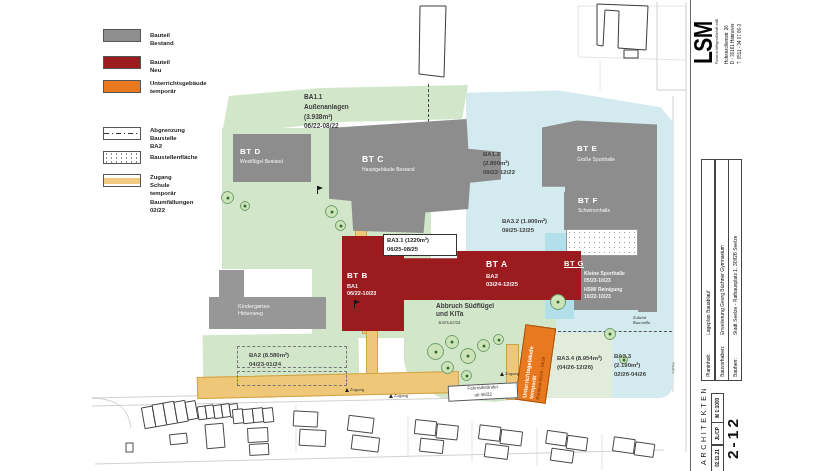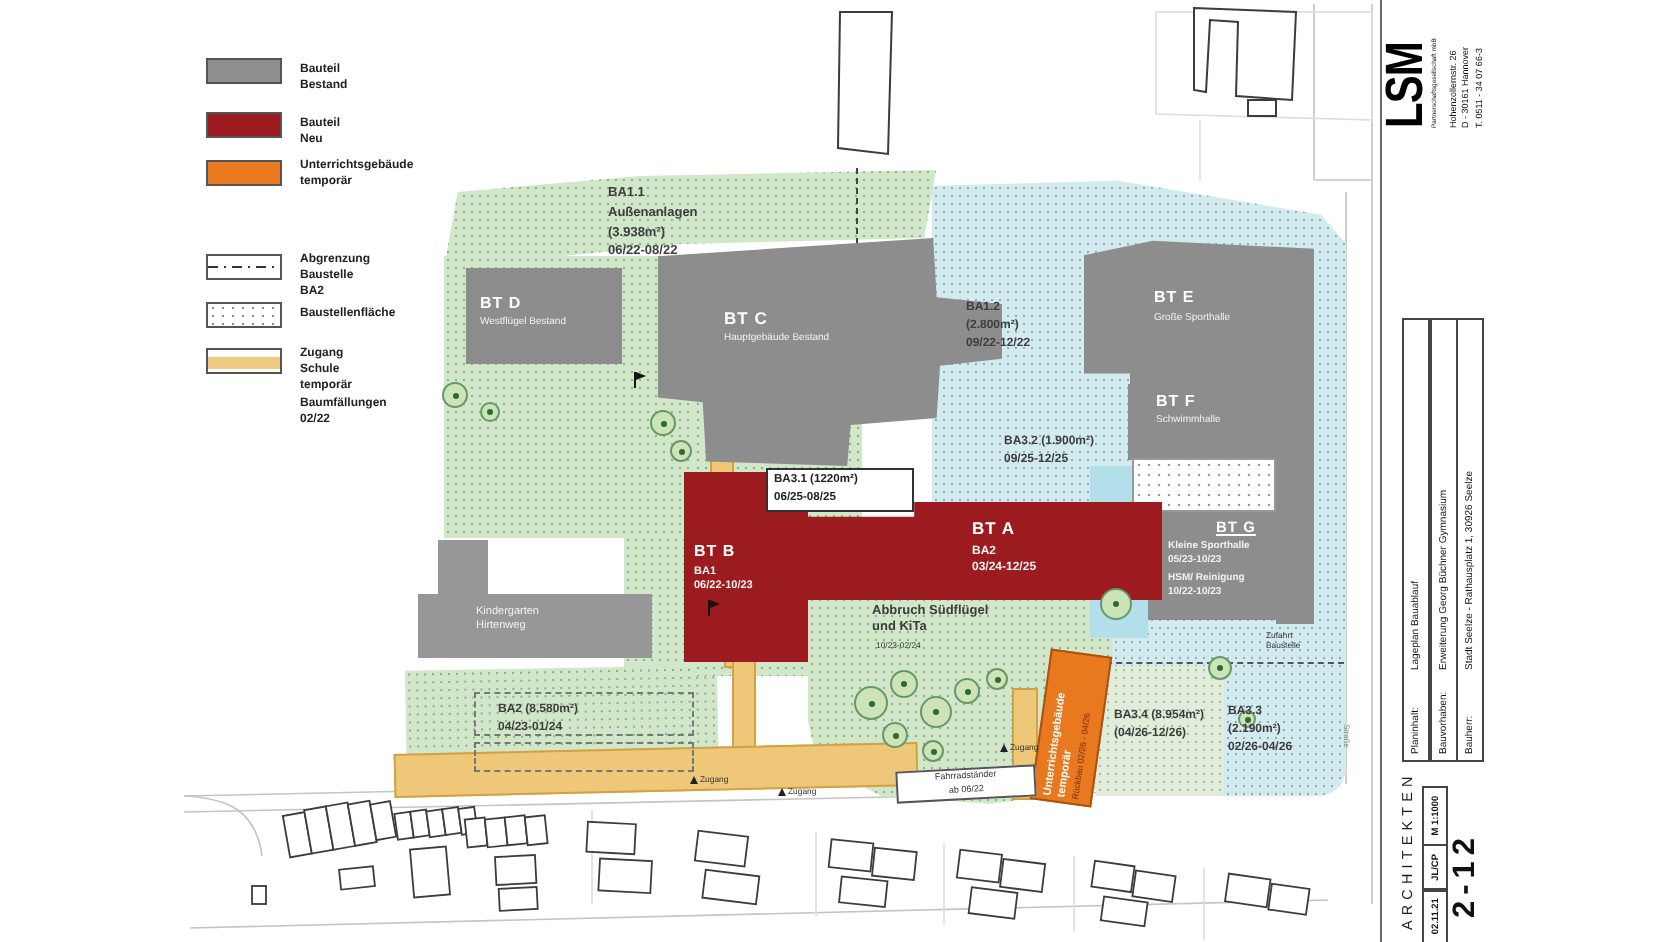--- a/index.html
+++ b/index.html
@@ -191,21 +191,21 @@
   <div class="flag" style="left:354px;top:300px;"></div>
 
   <div class="abs bt-title" style="left:240px;top:148px;">BT D</div>
   <div class="abs bt-sub" style="left:240px;top:158px;">Westflügel Bestand</div>
   <div class="abs bt-title" style="left:362px;top:155px;font-size:8.5px;">BT C</div>
   <div class="abs bt-sub" style="left:362px;top:166px;">Hauptgebäude Bestand</div>
   <div class="abs bt-title" style="left:577px;top:145px;">BT E</div>
   <div class="abs bt-sub" style="left:577px;top:156px;">Große Sporthalle</div>
   <div class="abs bt-title" style="left:578px;top:197px;">BT F</div>
   <div class="abs bt-sub" style="left:578px;top:207px;">Schwimmhalle</div>
-  <div class="abs bt-title" style="left:608px;top:260px;font-size:7.5px;text-decoration:underline;">BT G</div>
+  <div class="abs bt-title" style="left:564px;top:260px;font-size:7.5px;text-decoration:underline;">BT G</div>
   <div class="abs bt-sub pre" style="left:584px;top:270px;font-weight:600;">Kleine Sporthalle
 05/23-10/23</div>
   <div class="abs bt-sub pre" style="left:584px;top:286px;font-weight:600;">HSM/ Reinigung
 10/22-10/23</div>
   <div class="abs bt-title" style="left:486px;top:260px;font-size:8.5px;">BT A</div>
   <div class="abs bt-sub pre" style="left:486px;top:272px;font-size:6px;font-weight:700;">BA2
 03/24-12/25</div>
   <div class="abs bt-title" style="left:347px;top:272px;">BT B</div>
   <div class="abs bt-sub pre" style="left:347px;top:283px;font-size:5.5px;font-weight:700;">BA1
 06/22-10/23</div>

